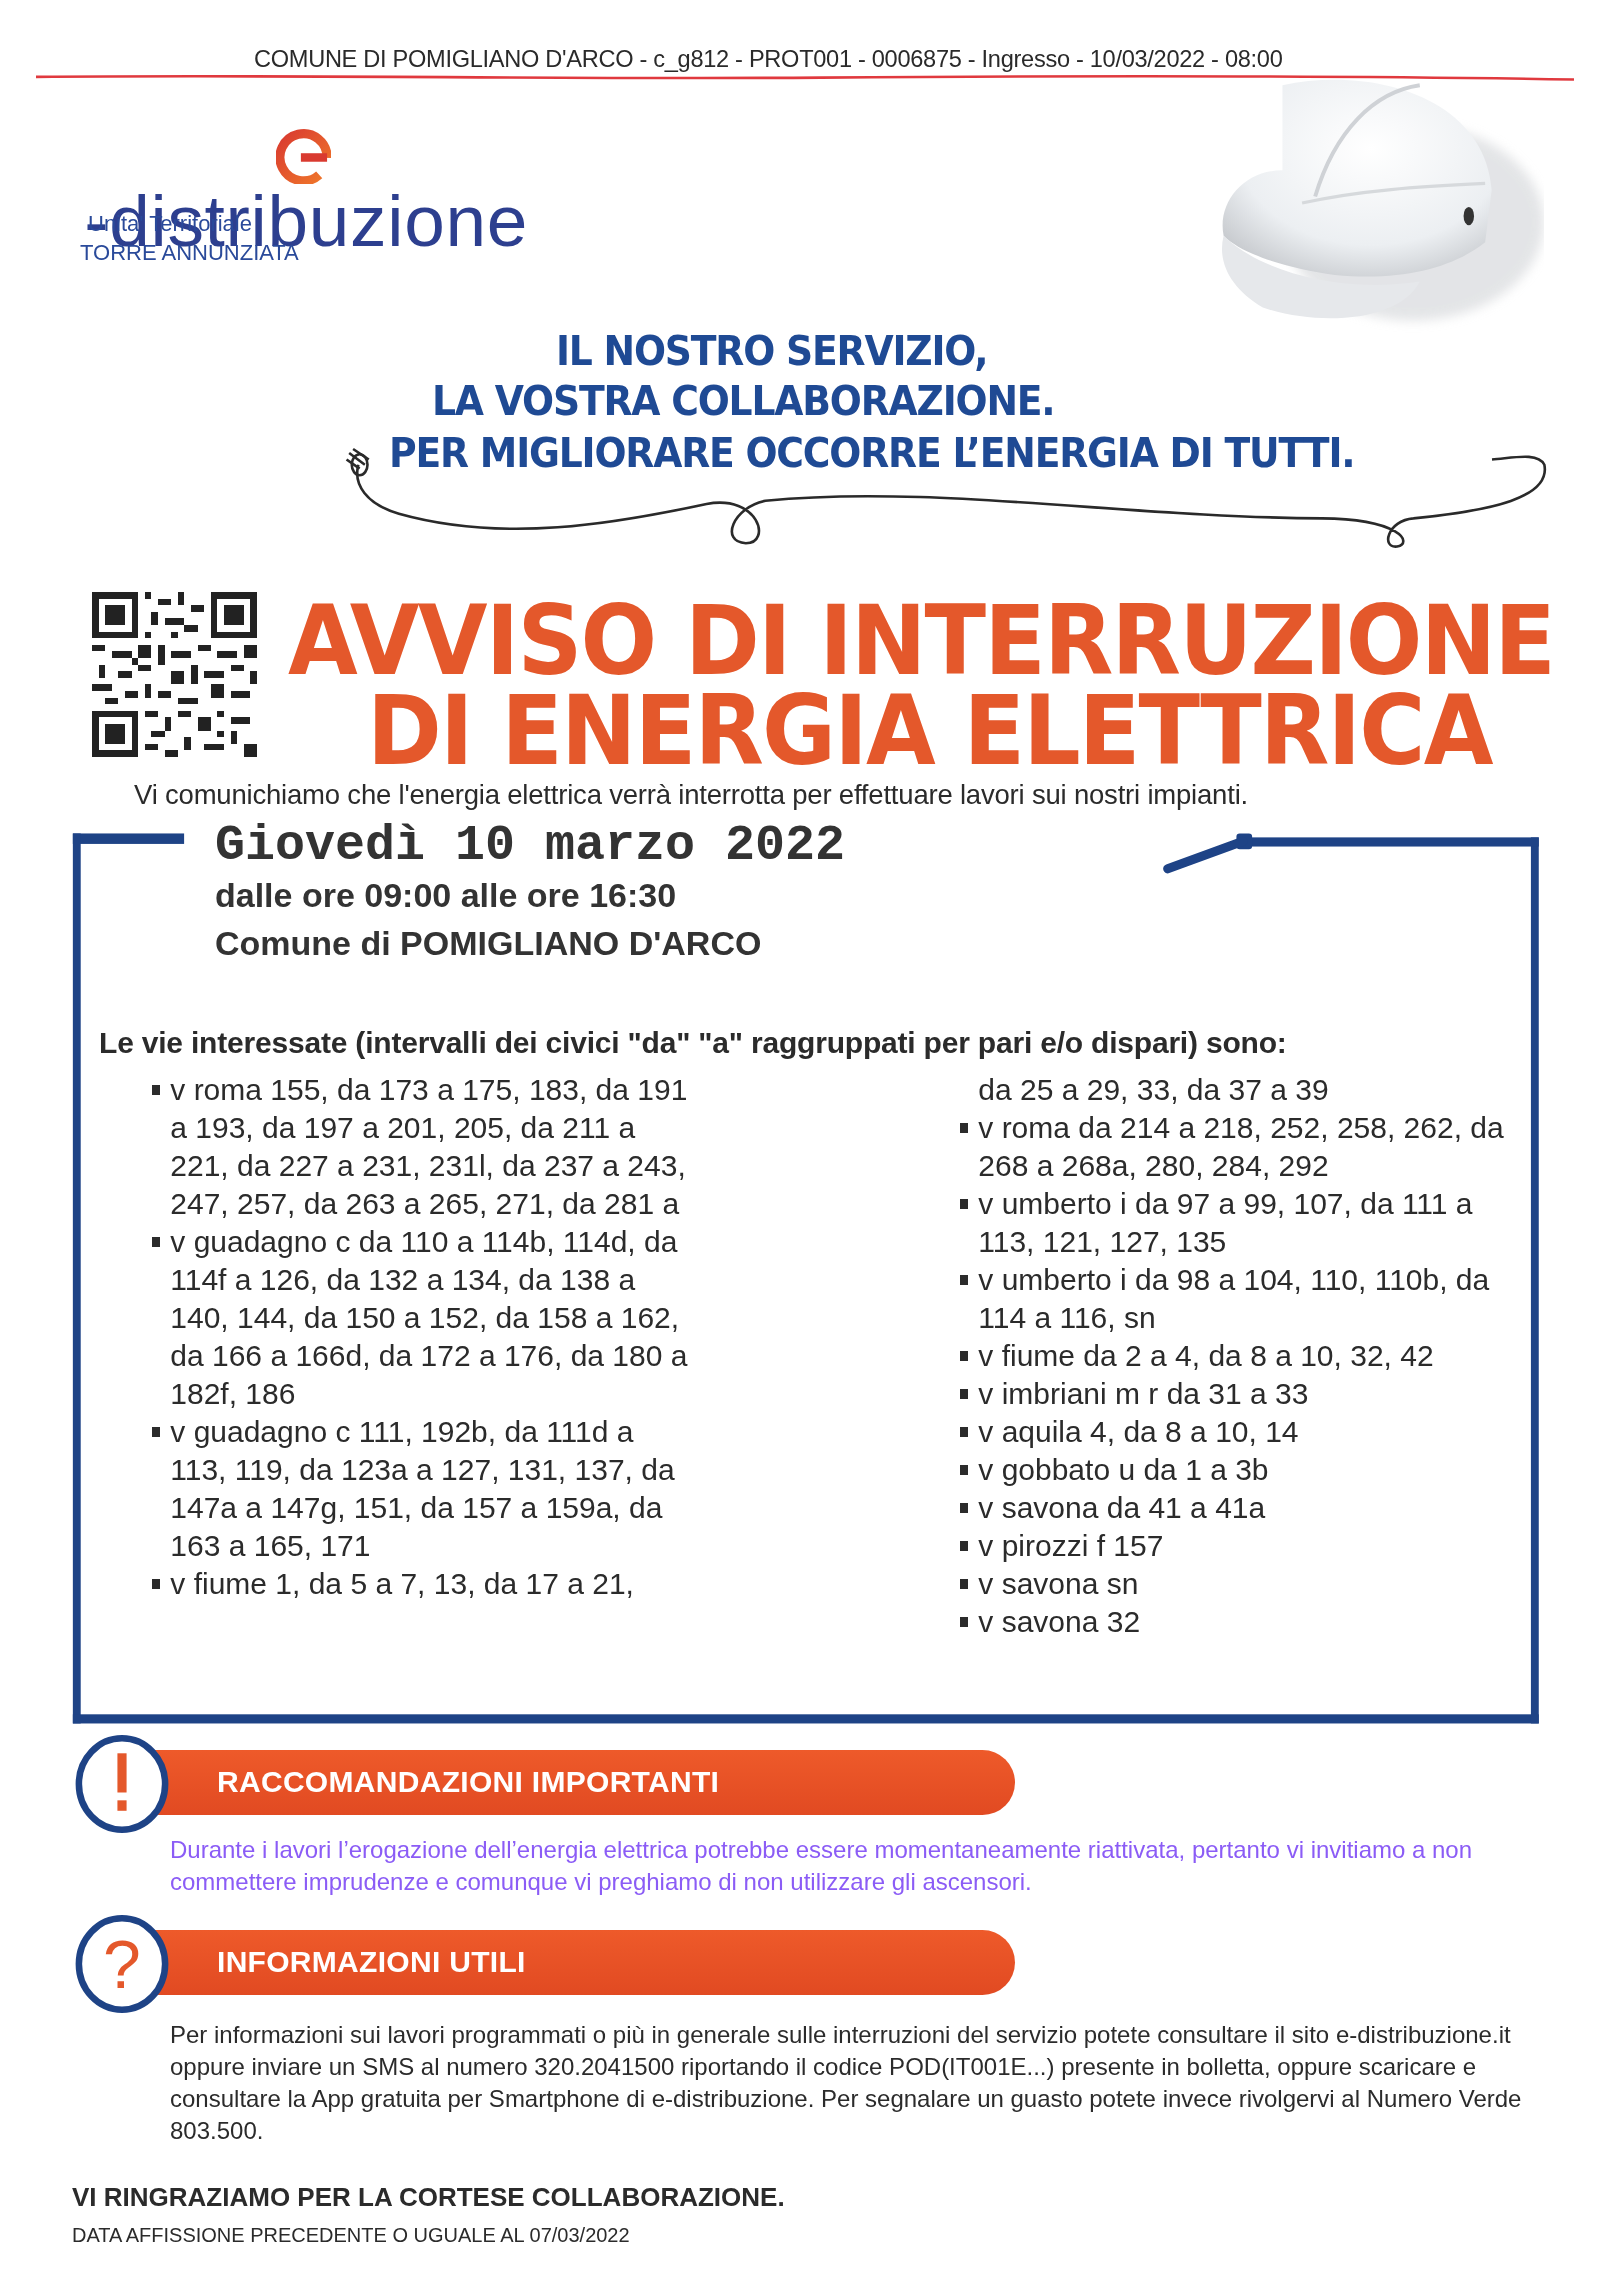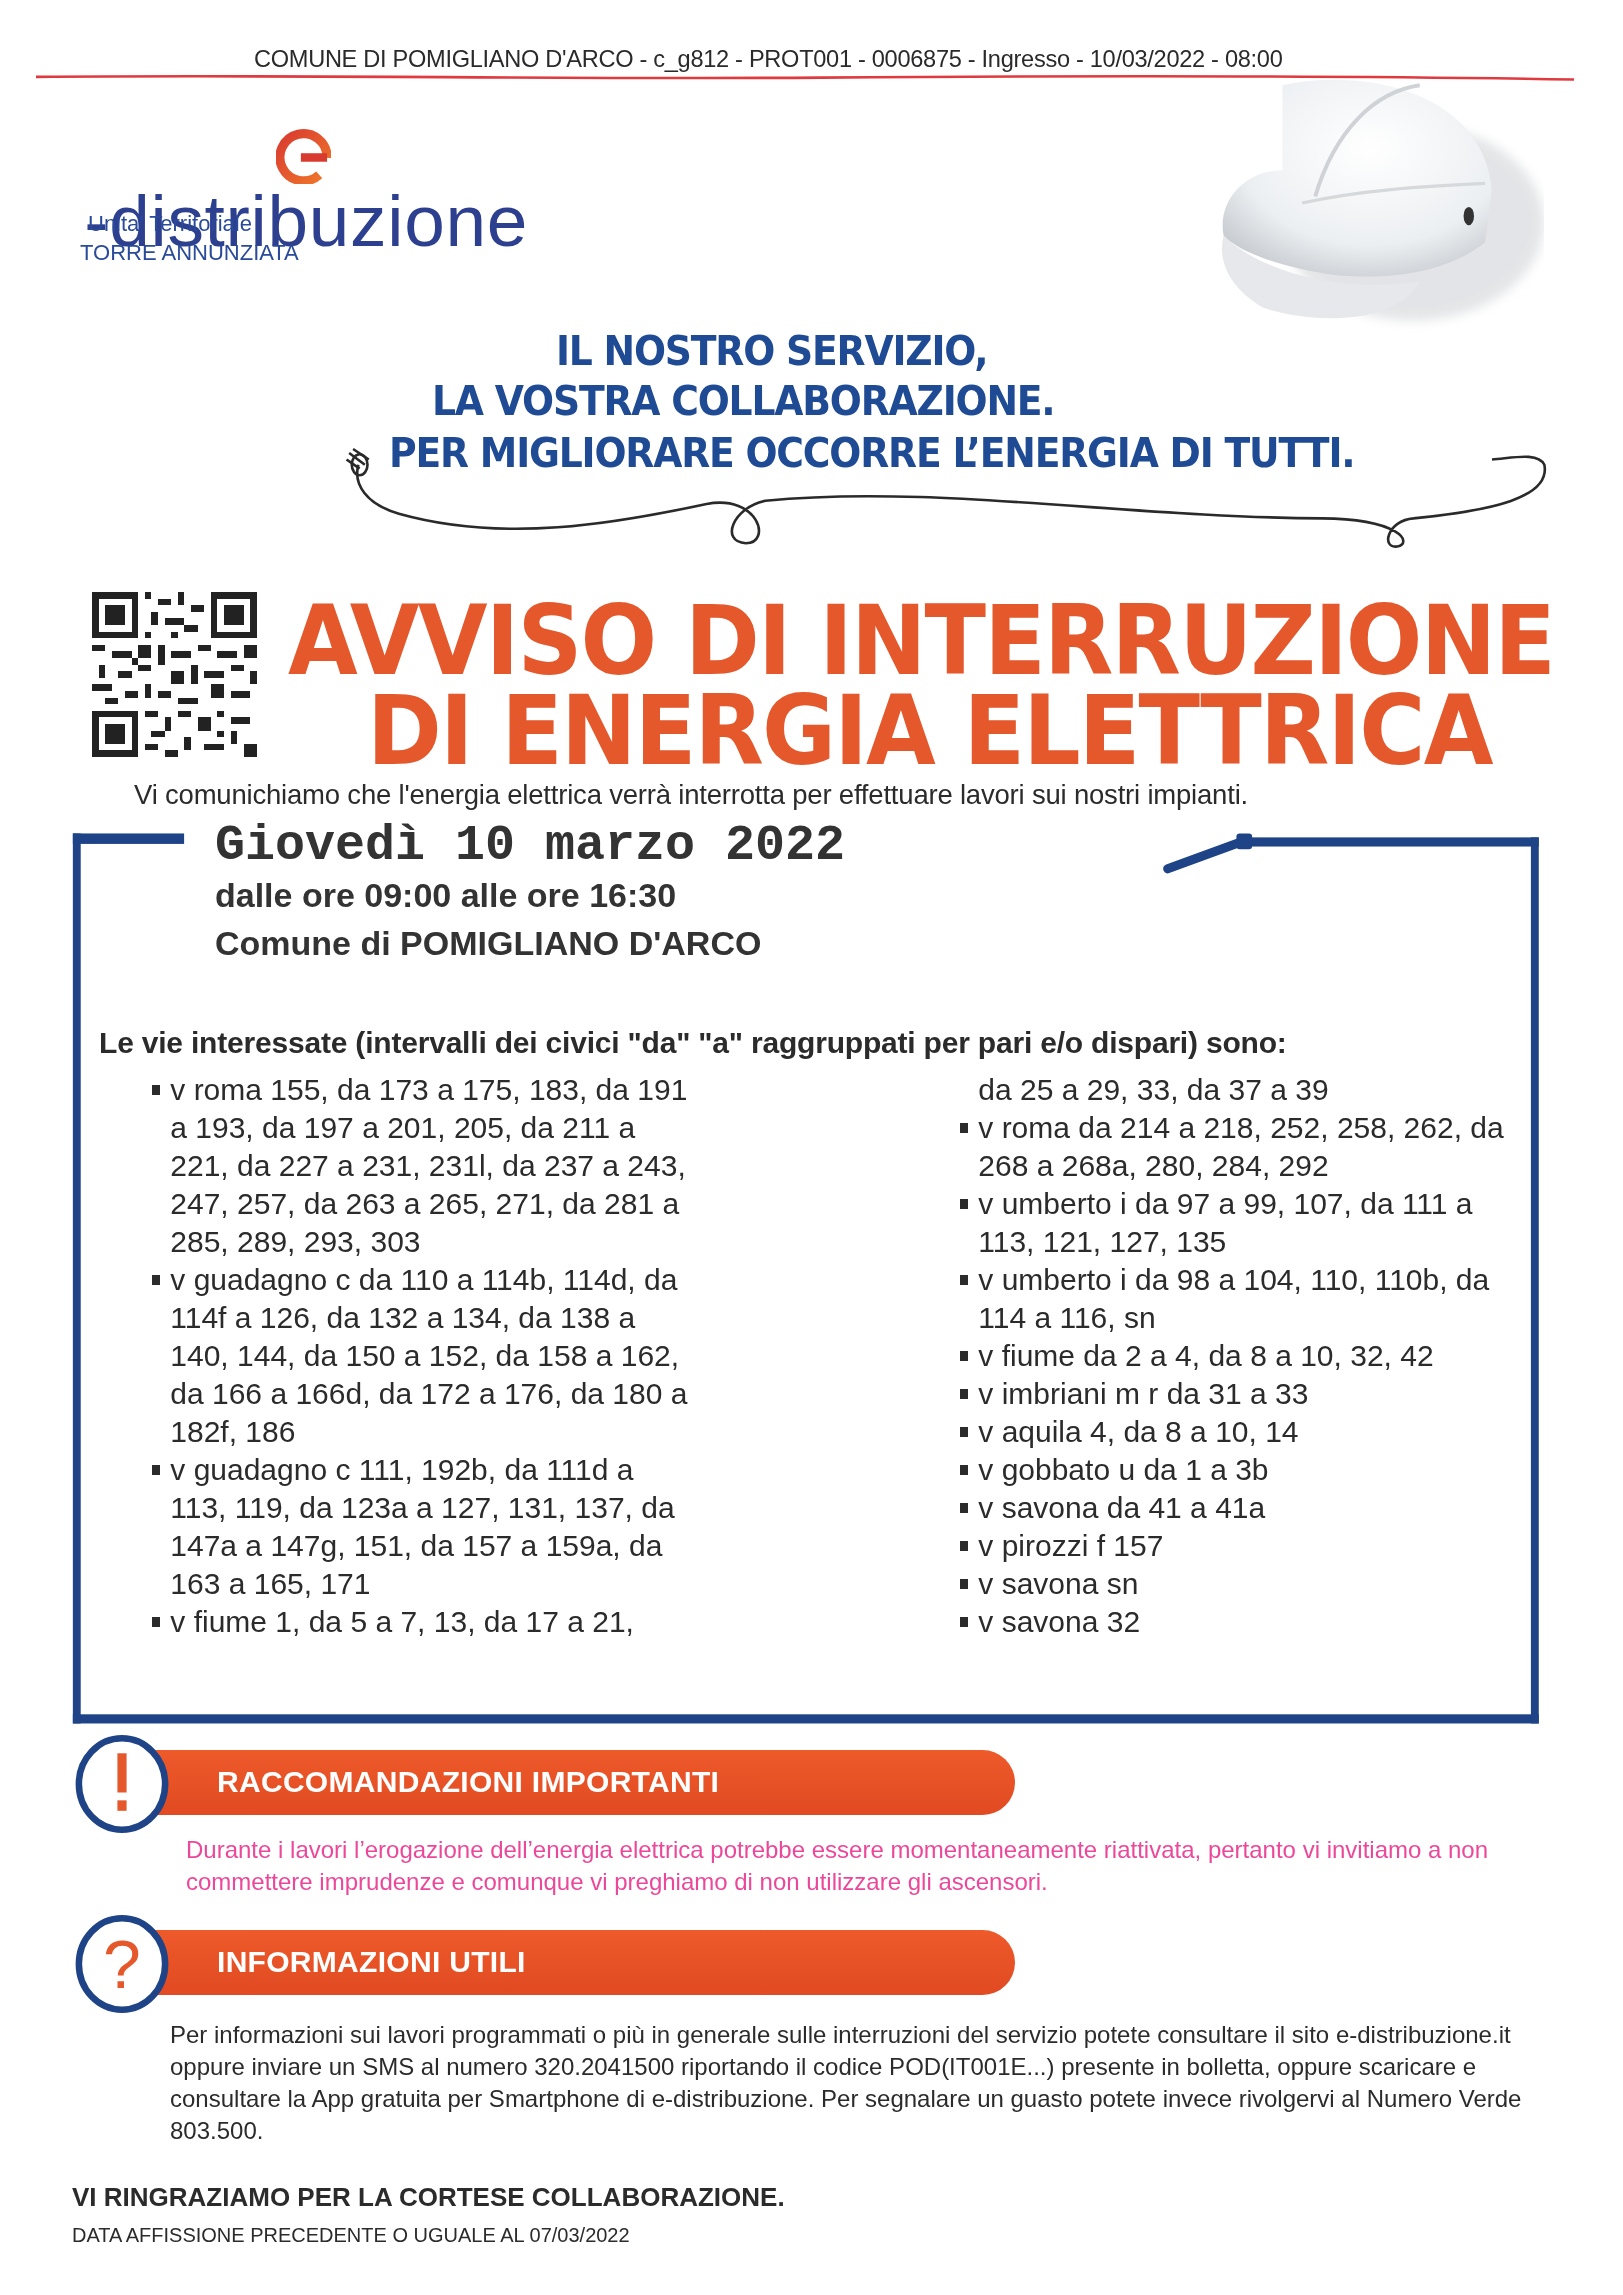--- a/index.html
+++ b/index.html
@@ -44,21 +44,21 @@
   .col li.bul::before { content:""; position:absolute; left:0; top:14.4px; width:7.9px; height:9.2px; background:#2b2b2b; }
   .col-left { left:152px; top:1071px; width:628px; }
   .col-right { left:960px; top:1071px; width:628px; }
   
   .sec-icon { width:98px; height:98px; }
   .pill { height:65px; border-radius:0 33px 33px 0; background:linear-gradient(#ee5a2a,#e14a22); }
   .pill-text { font-size:30px; font-weight:bold; color:#fff; white-space:nowrap; letter-spacing:0.3px;text-align:right; }
   .p1 { left:151px; top:1750px; width:864px; }
   .i1 { left:73px; top:1735px; }
   .pt1 { left:217px; top:1765px; }
-  .body1 { left:170px; top:1834px; width:1375px; font-size:24px; line-height:32px; color:#ec4899;margin-left:16px; }
+  .body1 { left:170px; top:1834px; width:1375px; font-size:24px; line-height:32px; color:#8b5cf6; }
   .p2 { left:151px; top:1930px; width:864px; }
   .i2 { left:73px; top:1915px; }
   .pt2 { left:217px; top:1945px; }
   .body2 { left:170px; top:2019px; width:1388px; font-size:24px; line-height:32px; color:#2b2b2b; }
   .thanks { left:72px; top:2182px; font-size:26px; font-weight:bold; color:#2b2b2b; white-space:nowrap; }
   .affix { left:72px; top:2224px; font-size:20px; color:#2b2b2b; white-space:nowrap; }
 </style>
 </head>
 <body>
 
@@ -194,21 +194,20 @@
 <div class="abs hours">dalle ore 09:00 alle ore 16:30</div>
 <div class="abs comune">Comune di  POMIGLIANO D'ARCO</div>
 <div class="abs streets-h">Le vie interessate (intervalli dei civici "da" "a" raggruppati per pari e/o dispari) sono:</div>
 
 <div class="abs col col-left">
   <ul id="left-list">
       <li class="bul">v roma 155, da 173 a 175, 183, da 191</li>
       <li>a 193, da 197 a 201, 205, da 211 a</li>
       <li>221, da 227 a 231, 231l, da 237 a 243,</li>
       <li>247, 257, da 263 a 265, 271, da 281 a</li>
-      <li>285, 289, 293, 303</li>
       <li class="bul">v guadagno c da 110 a 114b, 114d, da</li>
       <li>114f a 126, da 132 a 134, da 138 a</li>
       <li>140, 144, da 150 a 152, da 158 a 162,</li>
       <li>da 166 a 166d, da 172 a 176, da 180 a</li>
       <li>182f, 186</li>
       <li class="bul">v guadagno c 111, 192b, da 111d a</li>
       <li>113, 119, da 123a a 127, 131, 137, da</li>
       <li>147a a 147g, 151, da 157 a 159a, da</li>
       <li>163 a 165, 171</li>
       <li class="bul">v fiume 1, da 5 a 7, 13, da 17 a 21,</li>

